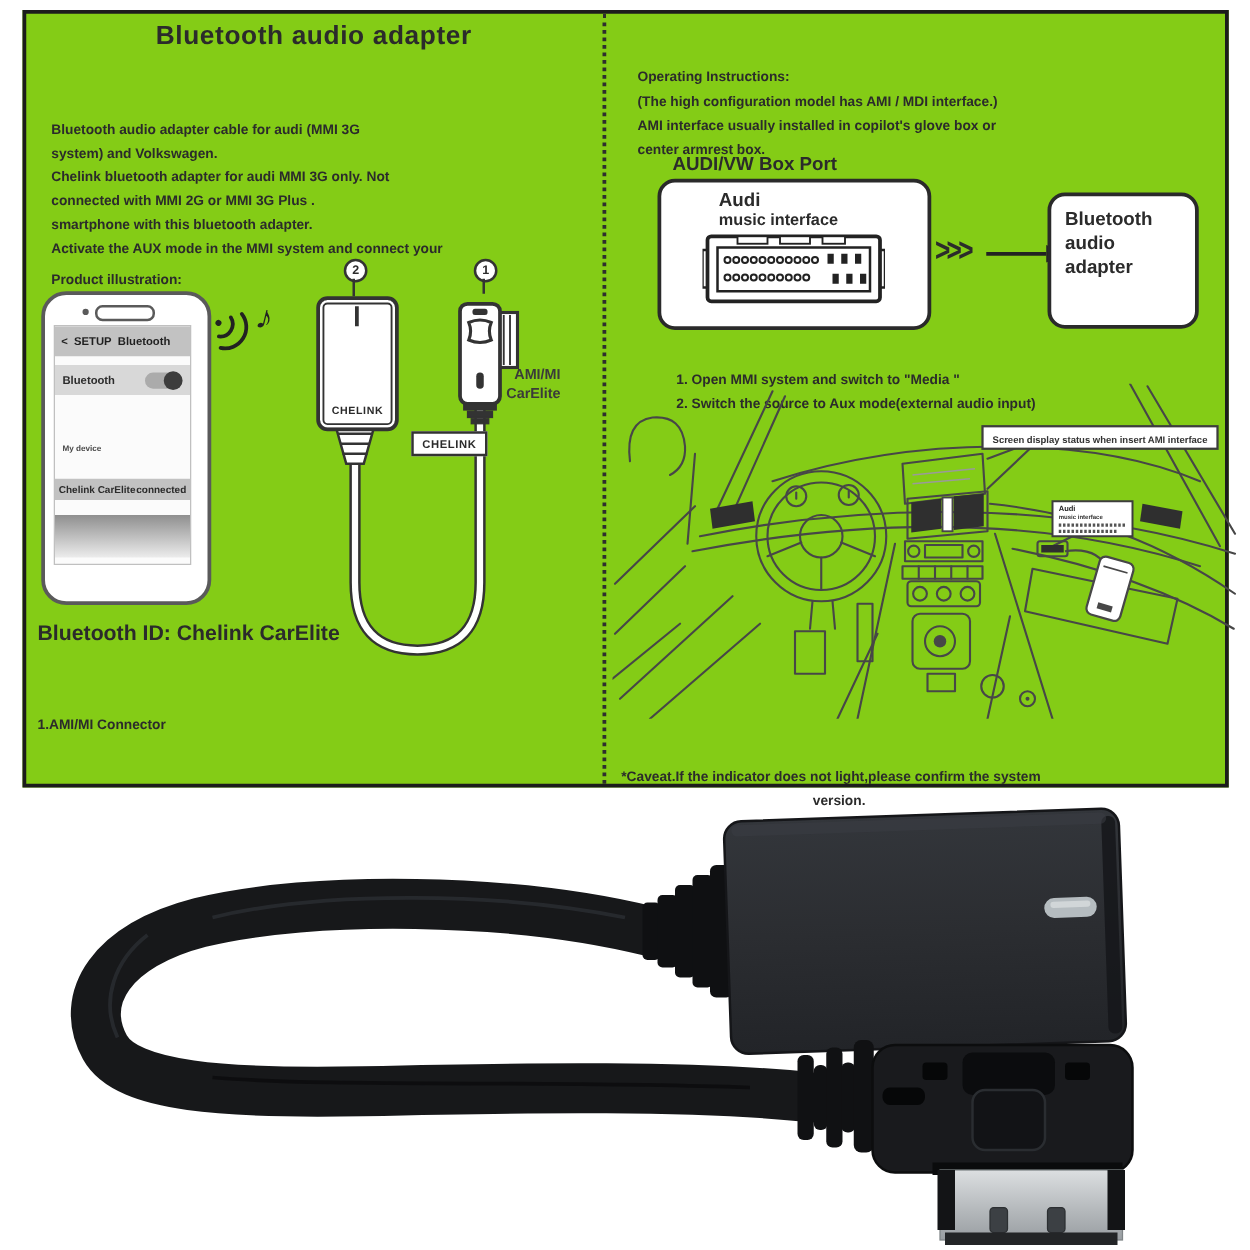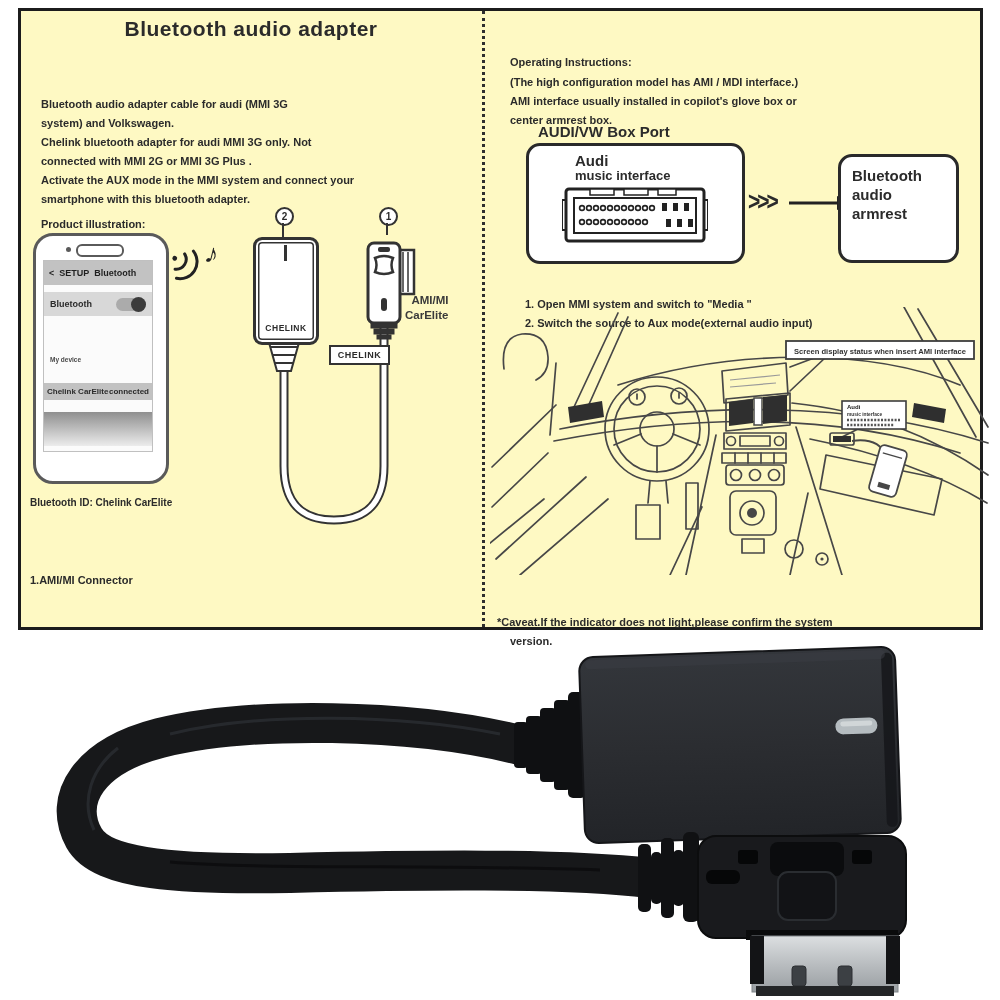--- a/index.html
+++ b/index.html
@@ -5,21 +5,21 @@
   html,body{margin:0;padding:0;}
   body{
     width:1000px;height:1000px;position:relative;background:#ffffff;
     font-family:"Liberation Sans",sans-serif;font-weight:700;color:#2b2b2b;
     overflow:hidden;
   }
   .abs{position:absolute;}
   
   .info-box{
     left:18px;top:8px;width:959px;height:616px;
-    border:3px solid #1c1c1c;background:#fef9c3;
+    border:3px solid #1c1c1c;background:#84cc16;
   }
   .divider{
     left:461px;top:0;height:100%;width:0;
     border-left:3px dotted #2e2e2e;
   }
   .title{left:0;top:6px;width:460px;text-align:center;font-size:21px;letter-spacing:.5px;}
   .bodytext{font-size:11px;line-height:19px;white-space:nowrap;margin-top:32px;}
   .lefttext{left:20px;}
   .righttext{left:489px;}
   .label15{font-size:15px;}
@@ -60,22 +60,22 @@
 <div class="abs info-box">
   <div class="abs divider"></div>
 
   <div class="abs title">Bluetooth audio adapter</div>
 
   <div class="abs lefttext bodytext" style="top:52px;">
     <div>Bluetooth audio adapter cable for audi (MMI 3G</div>
     <div>system) and Volkswagen.</div>
     <div>Chelink bluetooth adapter for audi MMI 3G only. Not</div>
     <div>connected with MMI 2G or MMI 3G Plus .</div>
+    <div>smartphone with this bluetooth adapter.</div>
     <div>Activate the AUX mode in the MMI system and connect your</div>
-    <div>smartphone with this bluetooth adapter.</div>
   </div>
 
   <div class="abs lefttext bodytext" style="top:172px;">Product illustration:</div>
 
   <div class="abs phone">
     <div class="abs speaker"></div>
     <div class="abs speaker-dot"></div>
     <div class="abs screen">
       <div class="p-header">
         <span>&lt;</span>
@@ -139,21 +139,21 @@
       <rect x="13" y="95" width="20" height="5" fill="#333" stroke-width="1"></rect>
       <rect x="16" y="101" width="14" height="4" fill="#333" stroke-width="1"></rect>
     </g>
   </svg>
   <div class="abs ami-label">
     <div>AMI/MI</div>
     <div>CarElite</div>
   </div>
   <div class="abs cable-tag">CHELINK</div>
 
-  <div class="abs lefttext" style="top:486px;font-size:10px;left:9px;">Bluetooth ID: Chelink CarElite</div>
+  <div class="abs lefttext" style="top:486px;font-size:17px;left:9px;">Bluetooth ID: Chelink CarElite</div>
   <div class="abs bodytext" style="left:9px;top:528px;">
     <div>1.AMI/MI Connector</div>
   </div>
 
   <div class="abs righttext bodytext" style="top:10px;">Operating Instructions:</div>
   <div class="abs righttext bodytext" style="top:30px;">
     <div>(The high configuration model has AMI / MDI interface.)</div>
     <div>AMI interface usually installed in copilot's glove box or</div>
     <div>center armrest box.</div>
   </div>
@@ -208,24 +208,24 @@
 
   <div class="abs chevrons">&gt;&gt;&gt;</div>
   <svg class="abs" style="left:766px;top:184px;" width="68" height="16" viewBox="0 0 68 16">
     <line x1="2" y1="8" x2="50" y2="8" stroke="#222" stroke-width="3"></line>
     <polygon points="50,1 67,8 50,15" fill="#222"></polygon>
   </svg>
 
   <div class="abs bt-box">
     <div>Bluetooth</div>
     <div>audio</div>
-    <div>armrest</div>
-  </div>
-
-  <div class="abs righttext bodytext" style="left:504px;top:252px;">
+    <div>adapter</div>
+  </div>
+
+  <div class="abs righttext bodytext" style="left:520px;top:252px;">
     <div>1. Open MMI system and switch to "Media "</div>
     <div>2. Switch the source to Aux mode(external audio input)</div>
   </div>
 
   <svg class="abs" style="left:469px;top:296px;" width="500" height="268" viewBox="0 0 500 268">
     <g stroke="#474747" stroke-width="1.7" fill="none" stroke-linejoin="round" stroke-linecap="round">
       <path d="M14,62 Q10,30 32,27 Q56,25 58,50 Q59,66 46,73"></path>
       <path d="M66,56 L60,128"></path>
       <path d="M2,160 L66,98 M2,200 L58,146 M6,252 L96,170"></path>
       <path d="M84,100 L128,6 M96,104 L138,10"></path>
@@ -295,21 +295,21 @@
     <g stroke="#474747" fill="#fff">
       <path d="M362,134 C374,132 386,134 392,142" fill="none" stroke-width="1.8"></path>
       <g transform="rotate(16 398 164)">
         <rect x="384" y="140" width="28" height="48" rx="5" stroke-width="1.8"></rect>
         <line x1="388" y1="148" x2="408" y2="148" stroke-width="1.4"></line>
         <rect x="392" y="177" width="12" height="5" fill="#474747" stroke="none"></rect>
       </g>
     </g>
   </svg>
 
-  <div class="abs bodytext" style="left:476px;top:570px;">
+  <div class="abs bodytext" style="left:476px;top:570px;text-align:center;">
     <div>*Caveat.If the indicator does not light,please confirm the system</div>
     <div style="padding-left:13px;">version.</div>
   </div>
 </div>
 
 <svg class="abs" style="left:0;top:630px;" width="1000" height="370" viewBox="0 0 1000 370">
   <defs>
     <linearGradient id="gmod" x1="0" y1="0" x2="0" y2="1">
       <stop offset="0" stop-color="#33363b"></stop>
         <stop offset="0.5" stop-color="#2b2d31"></stop>

